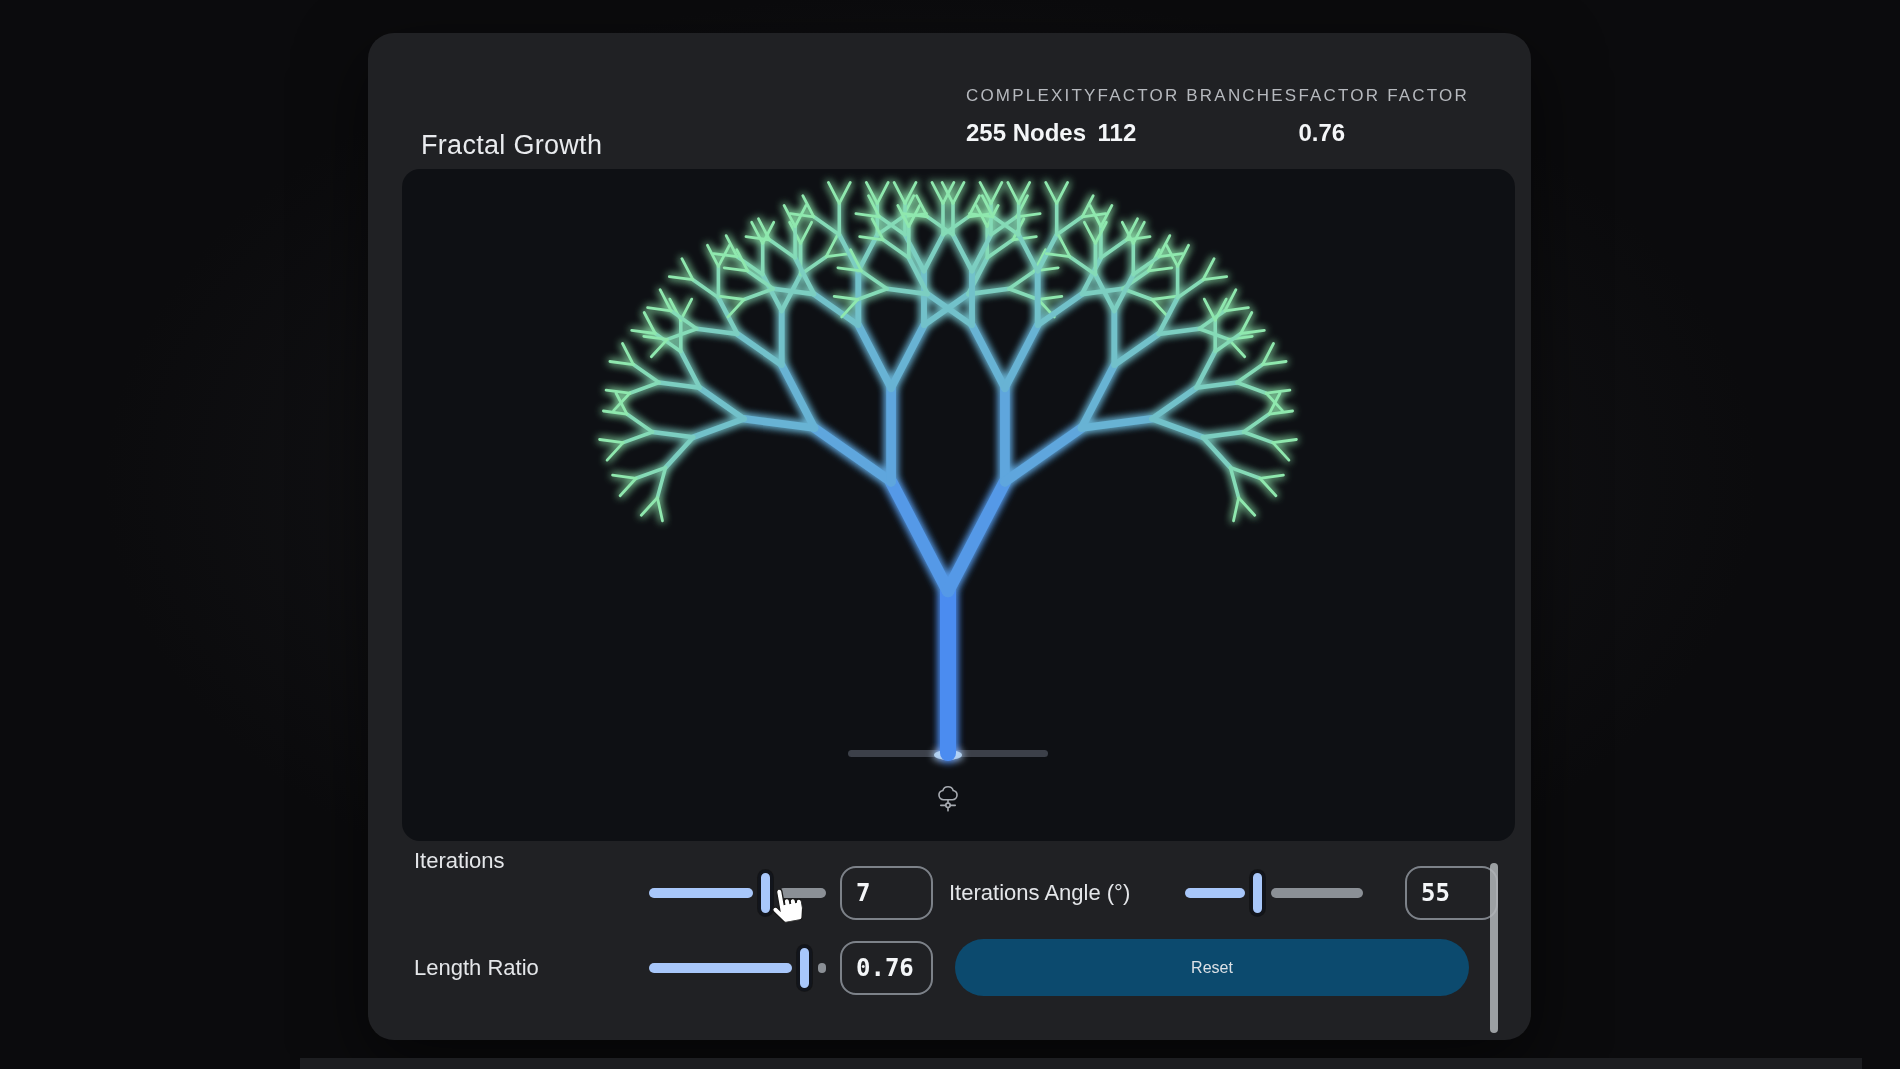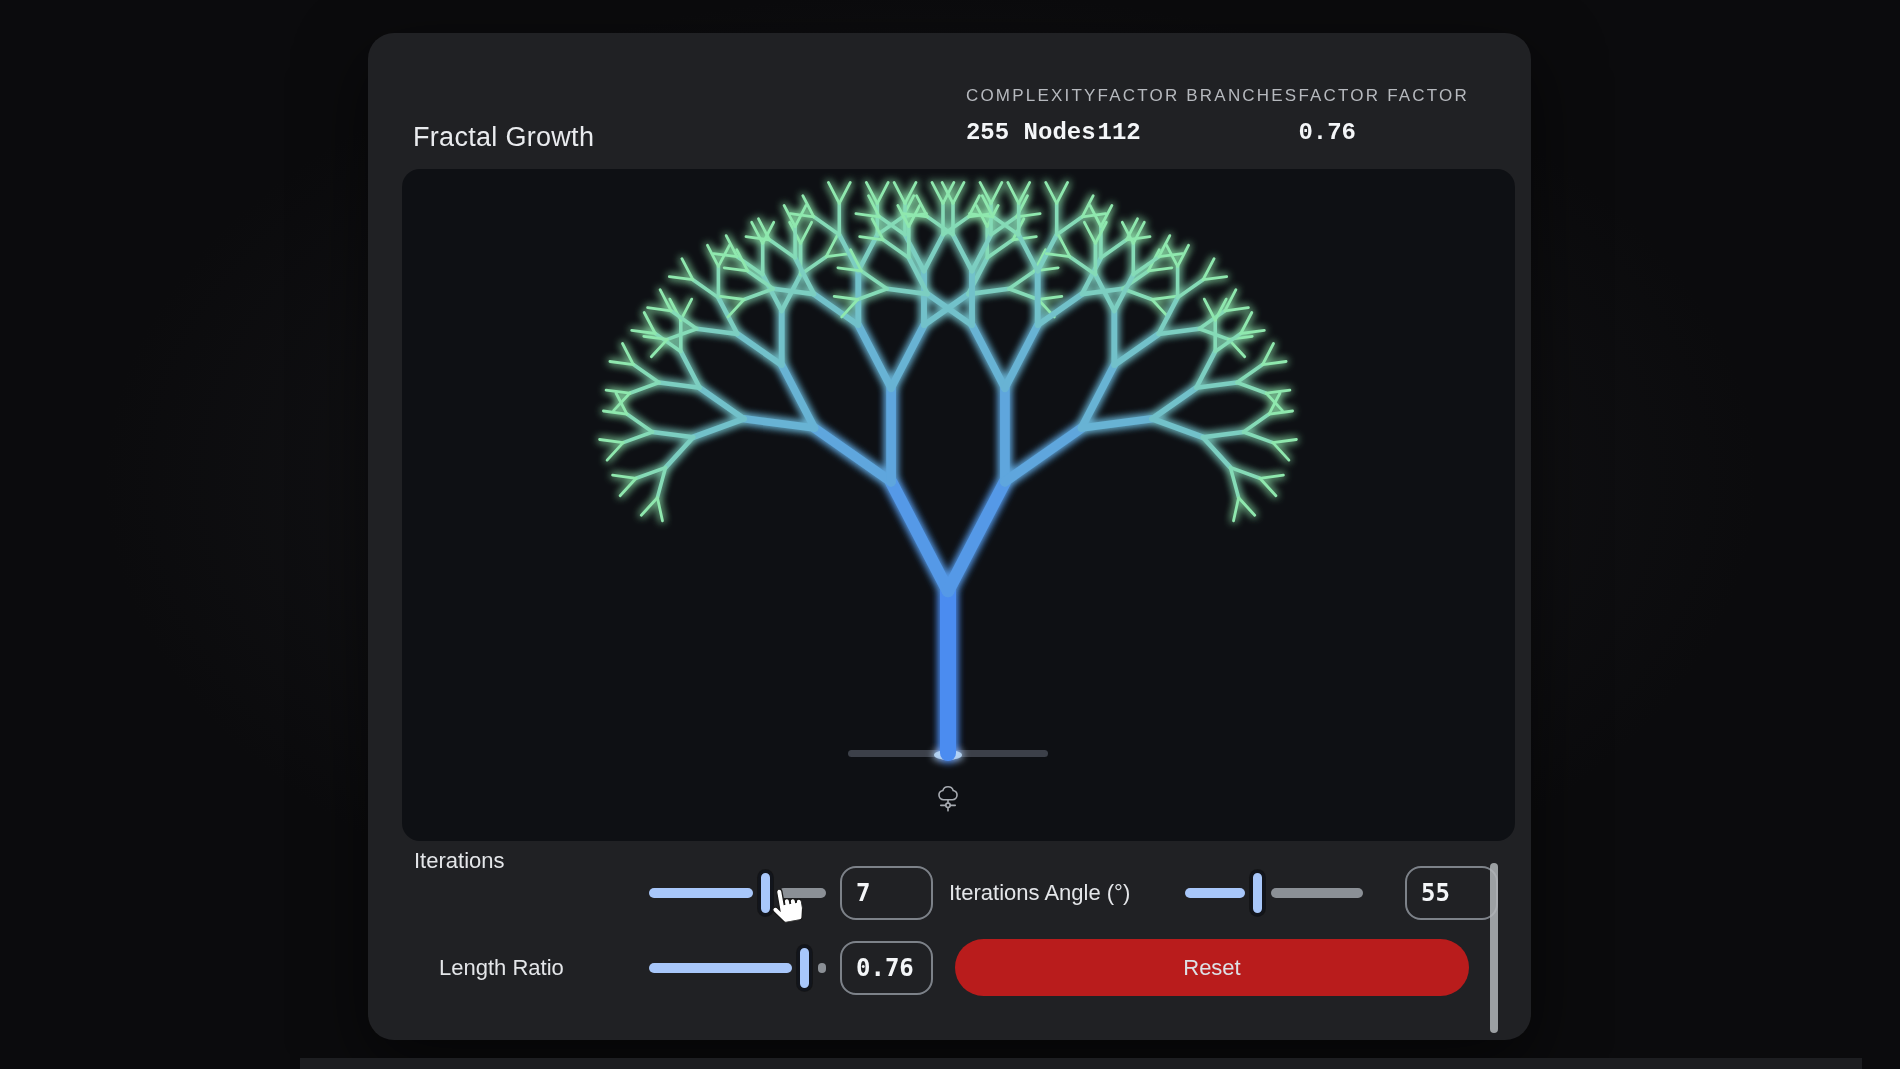--- a/index.html
+++ b/index.html
@@ -2,44 +2,44 @@
 <html><head>
 <meta charset="utf-8">
 <style>
   html,body{margin:0;padding:0;background:#050506;}
   .stage{position:relative;width:1900px;height:1069px;overflow:hidden;
          background:#0b0b0d;font-family:"Liberation Sans",sans-serif;}
   .stage::before{content:"";position:absolute;inset:0;
          background:radial-gradient(1150px 680px at 49% 45%, rgba(44,45,50,.45), rgba(10,10,12,0) 72%);}
   .panel{position:absolute;left:368px;top:33px;width:1163px;height:1007px;
          background:#202124;border-radius:26px;box-shadow:0 24px 70px rgba(0,0,0,.55);}
-  .title{position:absolute;left:45px;top:89px;margin:0;font-size:27px;font-weight:500;
+  .title{position:absolute;left:45px;top:89px;margin:8px;font-size:27px;font-weight:500;
          color:#e9ebee;letter-spacing:.3px;}
   .stats{position:absolute;top:53px;right:62px;display:flex;}
   .stat-label{font-size:17px;letter-spacing:2.2px;color:#b6b9be;white-space:nowrap;}
-  .stat-value{margin-top:13px;font-family:Liberation Mono, monospace;font-weight:700;
+  .stat-value{margin-top:13px;font-family:Liberation Sans, sans-serif;font-weight:700;
          font-size:24px;color:#f4f6f8;}
   .canvas{position:absolute;left:34px;top:136px;width:1113px;height:672px;
          background:#0e1014;border-radius:18px;overflow:hidden;}
   #treeSvg{position:absolute;left:0;top:0;}
   #branches line{stroke-linecap:round;}
   .tree-icon{position:absolute;left:533px;top:612px;width:26px;height:36px;
          stroke:#a7abb1;fill:none;stroke-width:2.1;stroke-linecap:round;}
   .ctl-label{position:absolute;font-size:22px;color:#e4e6e9;white-space:nowrap;}
   .slider{position:absolute;height:46px;}
   .slider .fill{position:absolute;left:0;top:18px;height:10px;border-radius:5px;background:#a8c7fa;}
   .slider .rest{position:absolute;top:18px;height:10px;border-radius:5px;background:#8b9096;}
   .slider .thumb{position:absolute;top:0;width:15px;height:46px;border-radius:8px;
          background:#a8c7fa;border:3.5px solid #12151c;box-sizing:border-box;
          box-shadow:0 0 0 1px rgba(0,0,0,.35);}
   .valuebox{position:absolute;width:93px;height:54px;border:2px solid #7d8289;border-radius:16px;
          box-sizing:border-box;display:flex;align-items:center;padding-left:14px;
          font-family:"DejaVu Sans Mono",monospace;font-weight:700;font-size:24px;color:#f4f6f8;}
   .reset{position:absolute;left:587px;top:906px;width:514px;height:57px;border:none;
-         border-radius:29px;background:#b91c1c;color:#dde1e6;font-size:22px;
+         border-radius:29px;background:#0c4a6e;color:#dde1e6;font-size:16px;
          font-family:"Liberation Sans",sans-serif;display:flex;align-items:center;justify-content:center;}
   .scrollbar{position:absolute;left:1490px;top:863px;width:8px;height:170px;border-radius:4px;
          background:#b3b6ba;opacity:.85;}
   .bottom-strip{position:absolute;left:300px;top:1058px;width:1562px;height:11px;background:#1d1e21;}
   .cursor{position:absolute;left:772px;top:888px;width:30px;height:34px;transform:rotate(-10deg);z-index:10;}
 </style>
 </head>
 <body>
 
 <div class="stage">
@@ -352,21 +352,21 @@
     <div class="valuebox" style="left:472px;top:833px;">7</div>
 
     <div class="ctl-label" style="left:581px;top:847px;">Iterations Angle (°)</div>
     <div class="slider" style="left:817px;top:837px;width:178px;">
       <div class="fill" style="width: 59.98px;"></div>
       <div class="rest" style="left: 85.98px; width: 92.02px;"></div>
       <div class="thumb" style="left: 65.48px;"></div>
     </div>
     <div class="valuebox" style="left:1037px;top:833px;">55</div>
 
-    <div class="ctl-label" style="left:46px;top:922px;margin-left:25px;">Length Ratio</div>
+    <div class="ctl-label" style="left:46px;top:922px;">Length Ratio</div>
     <div class="slider" style="left:281px;top:912px;width:177px;">
       <div class="fill" style="width: 142.76px;"></div>
       <div class="rest" style="left: 168.76px; width: 8.24px;"></div>
       <div class="thumb" style="left: 148.26px;"></div>
     </div>
     <div class="valuebox" style="left:472px;top:908px;">0.76</div>
 
     <button class="reset">Reset</button>
   </section>
 

